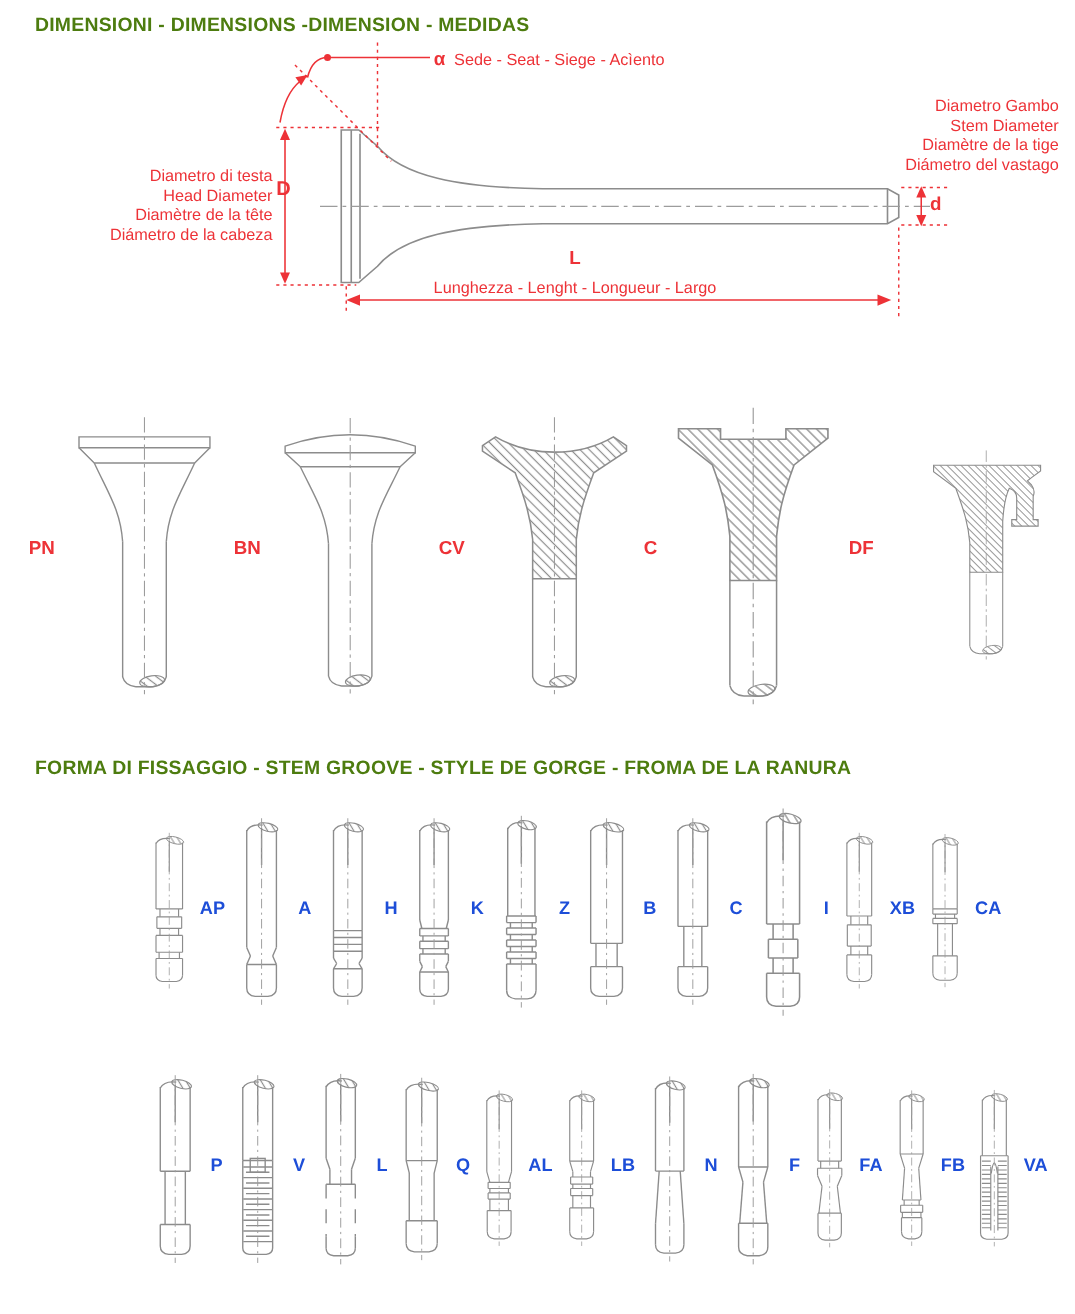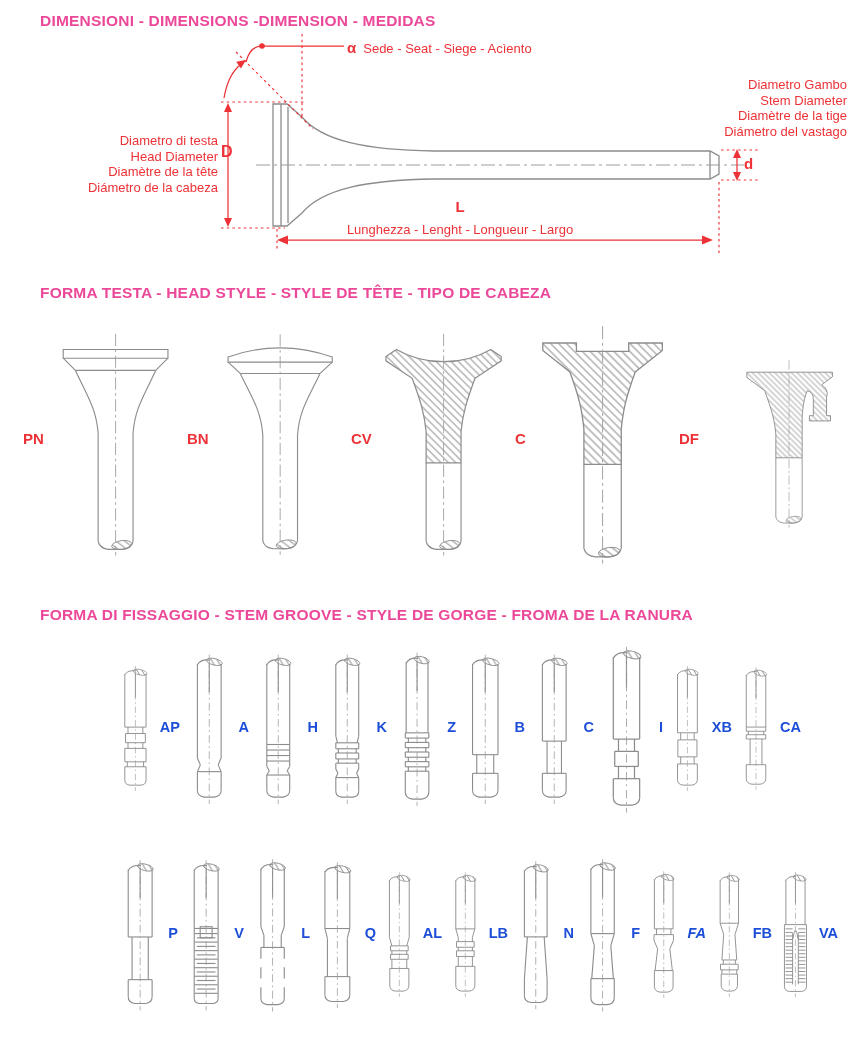--- a/index.html
+++ b/index.html
@@ -1,18 +1,18 @@
 <!DOCTYPE html>
 <html><head>
 <meta charset="utf-8">
 <style>
   html,body{margin:0;padding:0;background:#fff;}
   .page{position:relative;width:860px;height:1051px;background:#fff;overflow:hidden;
         font-family:"Liberation Sans",sans-serif;}
-  .sec-title{position:absolute;left:40px;font-weight:bold;font-size:15.5px;color:#ec4899;letter-spacing:.2px;white-space:nowrap;}
+  .sec-title{position:absolute;left:28px;font-weight:bold;font-size:15.5px;color:#4d7c0f;letter-spacing:.2px;white-space:nowrap;}
   .tblock{position:absolute;font-size:13px;line-height:15.5px;color:#ED3237;white-space:pre-line;}
   .dimletter{position:absolute;font-weight:bold;color:#ED3237;}
   svg{display:block;}
   .g{fill:none;stroke:#8C8C8C;stroke-width:1.3px;}
   .gw{fill:#fff;stroke:#8C8C8C;stroke-width:1.3px;}
   .hb{fill:url(#hatch);stroke:#8C8C8C;stroke-width:1.4px;}
   .he{fill:url(#hatch);stroke:#8C8C8C;stroke-width:1px;}
   .cl{fill:none;stroke:#9C9C9C;stroke-width:1px;stroke-dasharray:14 4 3 4;}
   .cl2{fill:none;stroke:#9C9C9C;stroke-width:.9px;stroke-dasharray:9 4 2 4;}
   .r{fill:none;stroke:#ED3237;stroke-width:1.25px;}
@@ -92,21 +92,20 @@
     <div class="dimletter" style="left:221px;top:143px;font-size:16px;">D</div>
     <div class="dimletter" style="left:744px;top:155px;font-size:15px;">d</div>
 
     <div style="position:absolute;left:240px;top:198px;width:440px;text-align:center;">
       <div class="dimletter" style="position:static;font-size:15px;">L</div>
       <div class="tblock" style="position:static;margin-top:7px;">Lunghezza - Lenght - Longueur - Largo</div>
     </div>
   </div>
 
   <div style="position:absolute;top:280px;left:0;width:860px;height:324px;">
-    <div class="sec-title" style="top:4px;">FORMA TESTA - HEAD STYLE - STYLE DE TÊTE - TIPO DE CABEZA</div>
     <div class="row" id="head-row" style="top:26px;left:23px;">
         <div class="cell" style="width: 164px;">
           <div class="hlabel">PN</div>
           <svg width="164" height="272" viewBox="0 0 164 272">
             <path class="gw" d="M22,30 H142 V40 H22 Z"></path>
        <path class="g" d="M22,40 L36,54 M142,40 L128,54 M36,54 H128"></path>
        <path class="g" d="M36,54 C50,84 60,98 62,126 M128,54 C114,84 104,98 102,126"></path>
             <line class="g" x1="62" y1="126" x2="62" y2="250"></line>
             <line class="g" x1="102" y1="126" x2="102" y2="250"></line>
             <path class="g" d="M62,250 Q64,258 74,259 M102,250 Q100,258 90,259 M74,259 L90,259"></path>
@@ -609,21 +608,21 @@
             <line class="g" x1="23.5" y1="108" x2="20.5" y2="146"></line>
             <line class="g" x1="42.5" y1="108" x2="45.5" y2="146"></line>
             <line class="g" x1="19.5" y1="146" x2="46.5" y2="146"></line>
             <line class="g" x1="19.5" y1="146" x2="19.5" y2="168"></line>
             <line class="g" x1="46.5" y1="146" x2="46.5" y2="168"></line>
             <path class="g" d="M19.5,168 Q19.5,175 27.5,176 L38.5,176 Q46.5,175 46.5,168"></path>
             <line class="cl2" x1="33" y1="8" x2="33" y2="184"></line>
           </svg>
           <div class="slabel">F</div>
         </div>
-        <div class="cell" style="width: 66px; font-style: italic;">
+        <div class="cell" style="width: 66px;">
           <svg width="66" height="182" viewBox="0 0 66 182">
             <path class="g" d="M20,20 Q24,13 34,14.5"></path>
             <ellipse class="he" cx="38.5" cy="16.5" rx="9" ry="3.8" transform="rotate(14 38.5 16.5)"></ellipse>
             <line class="g" x1="33" y1="17" x2="33" y2="52" stroke-width="0.9"></line>
             <line class="g" x1="20" y1="19" x2="20" y2="88"></line>
             <line class="g" x1="46" y1="19" x2="46" y2="88"></line>
             <line class="g" x1="20" y1="88" x2="46" y2="88"></line>
             <line class="g" x1="23" y1="88" x2="23" y2="96"></line>
             <line class="g" x1="43" y1="88" x2="43" y2="96"></line>
             <line class="g" x1="19.5" y1="96" x2="46.5" y2="96"></line>

